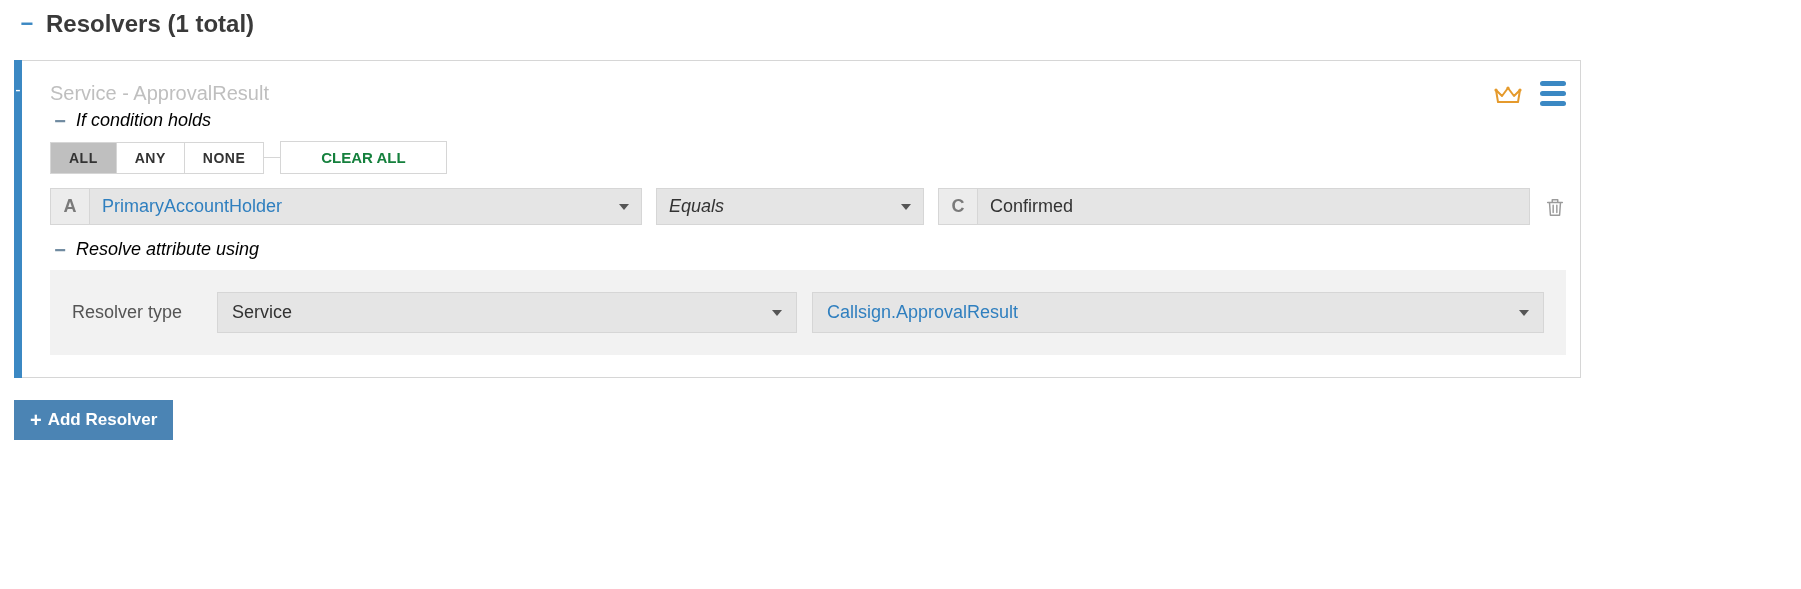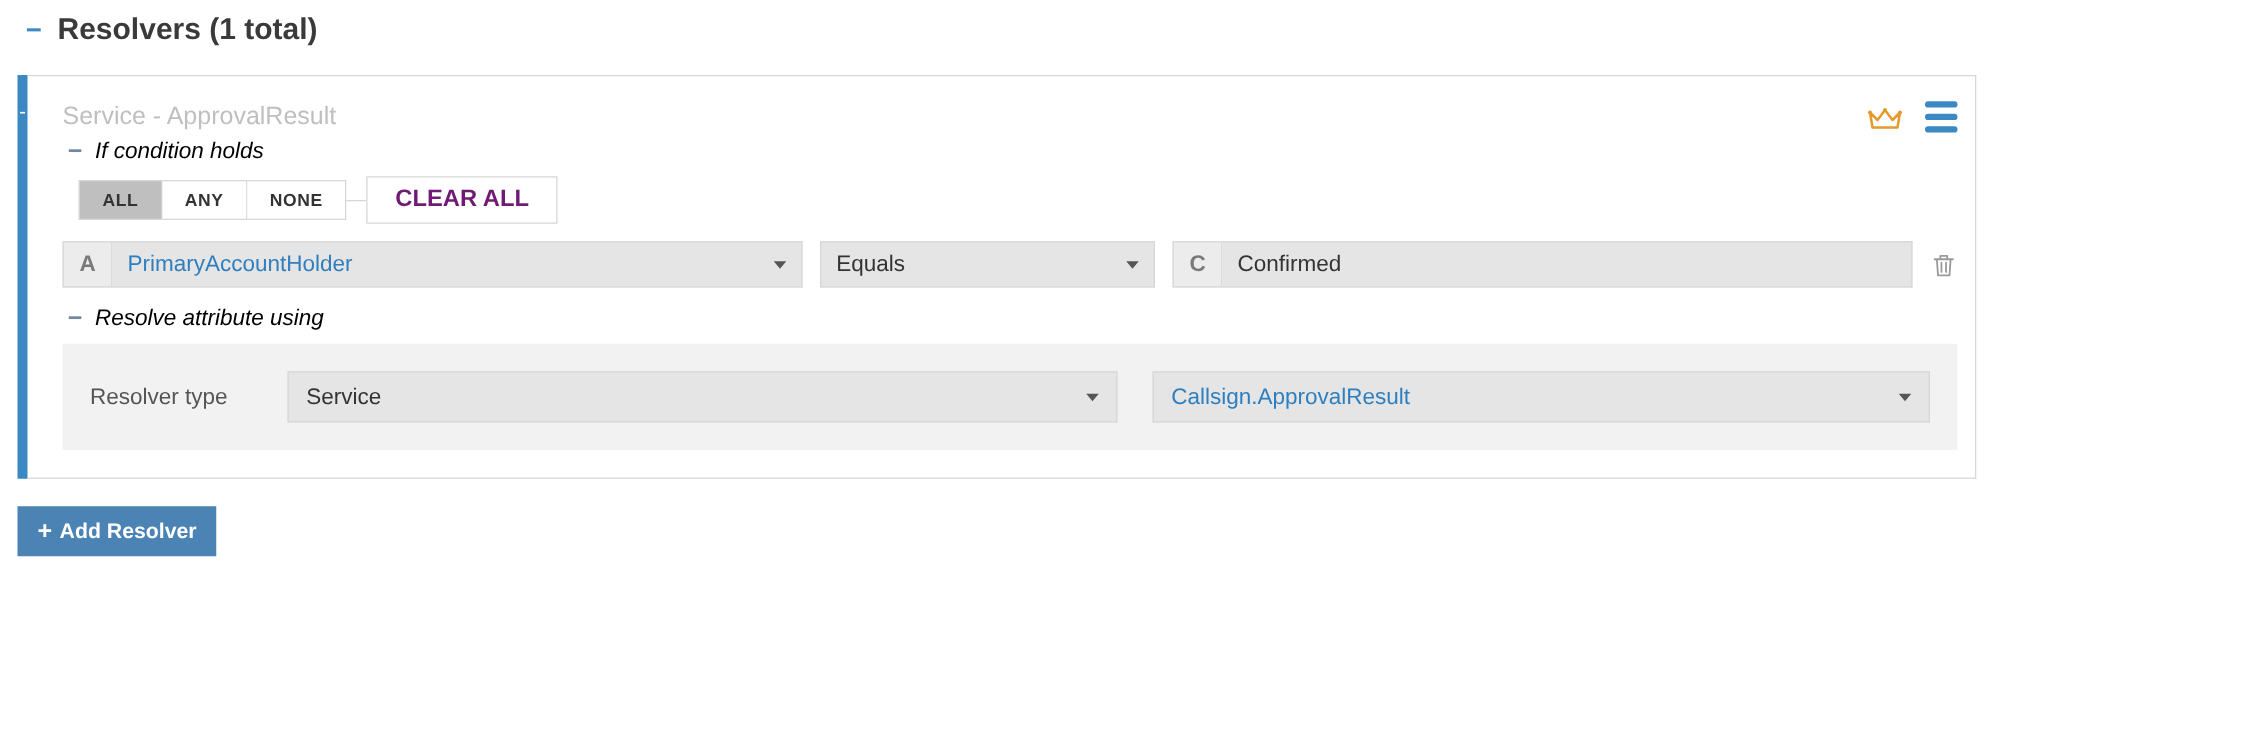--- a/index.html
+++ b/index.html
@@ -109,21 +109,20 @@
     font-style: italic;
     color: #000000;
     font-size: 18px;
     margin-left: 6px;
   }
 
   .bool-row {
     display: flex;
     align-items: center;
     margin-bottom: 14px;
-    margin-left: 13px;
   }
   .seg {
     display: flex;
   }
   .seg button {
     border: 1px solid #d6d6d6;
     background: #fff;
     font-size: 14px;
     font-weight: 700;
     letter-spacing: 0.5px;
@@ -139,26 +138,26 @@
     background: #bfbfbf;
   }
   .seg-conn {
     width: 16px;
     height: 0;
     border-top: 1px solid #d6d6d6;
   }
   .clear-all {
     border: 1px solid #d6d6d6;
     background: #fff;
-    font-size: 19px;
+    font-size: 15px;
     font-weight: 700;
-    padding: 7px 22px;
+    padding: 7px 40px;
     cursor: pointer;
     font-family: inherit;
-    color: #701a75;
+    color: #15803d;
   }
 
   .cond-row {
     display: flex;
     align-items: center;
     gap: 14px;
     margin-bottom: 14px;
   }
   .attr-group, .val-group {
     flex: 1;
@@ -200,20 +199,21 @@
     width: 0; height: 0;
     border-left: 5px solid transparent;
     border-right: 5px solid transparent;
     border-top: 6px solid #555;
     margin-left: 10px;
     flex-shrink: 0;
   }
   .op-combo {
     width: 268px;
     flex: none;
+    font-style: italic;
   }
   .trash {
     width: 22px; height: 22px;
     cursor: pointer;
     color: #9b9b9b;
     flex-shrink: 0;
   }
   .trash svg { display: block; }
 
   .add-row {
@@ -234,32 +234,32 @@
     width: 34px;
     height: 0;
     border-top: 1px solid #d6d6d6;
   }
 
   .resolve-box {
     background: #f2f2f2;
     padding: 22px 22px;
     display: flex;
     align-items: center;
-    gap: 28px;
+    gap: 15px;
   }
   .resolve-label {
     font-size: 18px;
     color: #555;
     min-width: 130px;
   }
   .resolve-box .combo {
     border: 1px solid #d6d6d6;
     padding: 9px 14px;
   }
-  .resolver-type-combo { width: 664px; flex: none; }
+  .resolver-type-combo { width: 580px; flex: none; }
   .resolver-value-combo { flex: 1; }
 
   .add-resolver {
     margin-top: 22px;
     background: #4b84b4;
     color: #fff;
     border: none;
     font-size: 17px;
     font-weight: 600;
     padding: 10px 16px;

